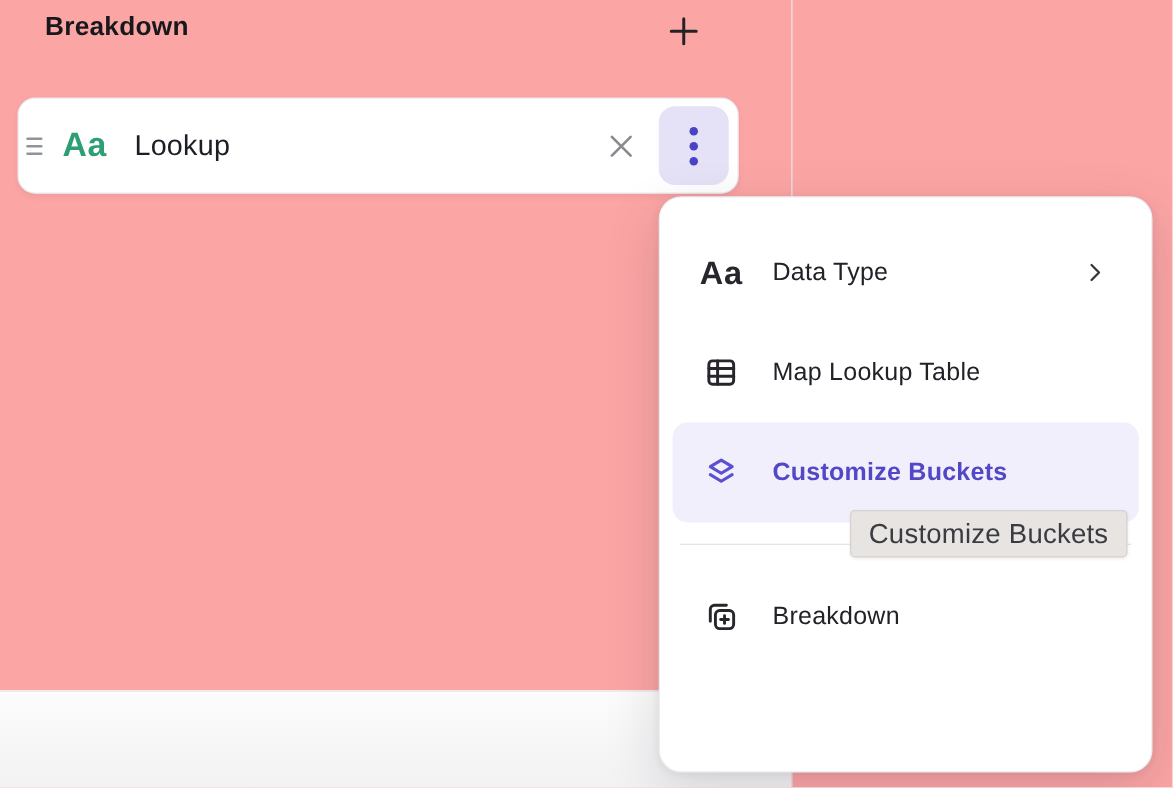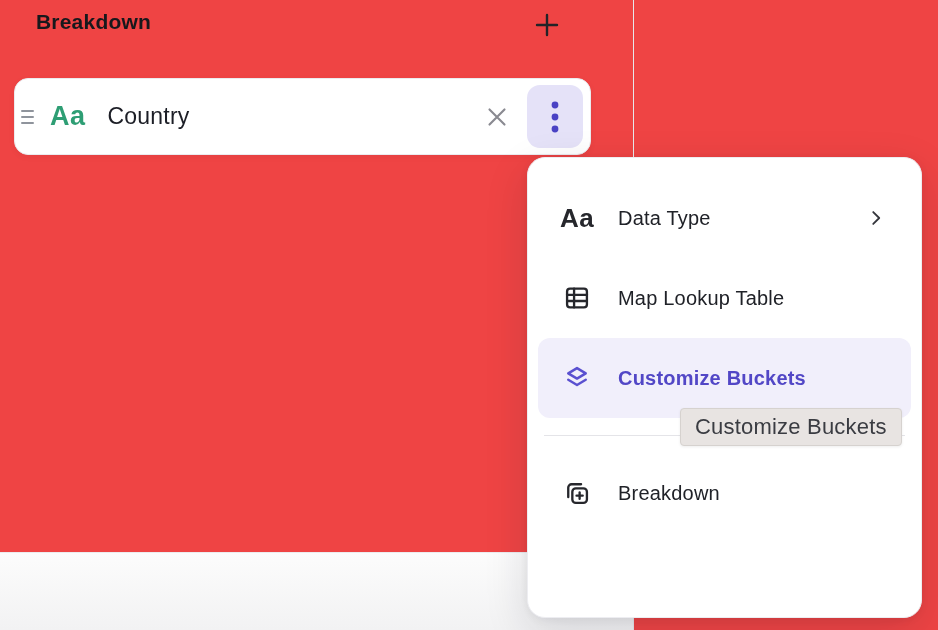--- a/index.html
+++ b/index.html
@@ -1,18 +1,18 @@
 <!DOCTYPE html>
 <html><head>
 <meta charset="utf-8">
 <style>
   * { margin:0; padding:0; box-sizing:border-box; }
   html,body { width:938px; height:630px; overflow:hidden; background:#ffffff;
               font-family:"Liberation Sans","DejaVu Sans",sans-serif; }
-  .page { position:relative; width:938px; height:630px; background:#ef4444;padding-left:40px; }
+  .page { position:relative; width:938px; height:630px; background:#fca5a5;padding-left:40px; }
 
   
   .v-divider { position:absolute; left:633px; top:0; width:1px; height:630px; background:#e8e8eb; }
   .left-footer { position:absolute; left:0; top:552px; width:633px; height:78px;
                  border-top:1px solid #ececef;
                  background:linear-gradient(180deg,#fcfcfc 0%,#f2f2f3 100%); }
 
   
   .panel-header { position:absolute; left:0; top:0; width:633px; height:56px; }
   .panel-title { position:absolute; left:36px; top:10px; font-size:21px; font-weight:700;
@@ -77,21 +77,21 @@
     </button>
   </div>
 
   <div class="chip">
     <div class="drag-handle">
       <span></span>
         <span></span>
         <span></span>
     </div>
     <span class="chip-type">Aa</span>
-    <span class="chip-name">Country</span>
+    <span class="chip-name">Lookup</span>
     <span class="chip-spacer"></span>
     <button class="chip-close">
       <span>
         <svg width="30" height="30" viewBox="0 0 24 24" fill="none" stroke="#8a8a91" stroke-width="1.7" stroke-linecap="round">
           <path d="M6 6 L18 18 M18 6 L6 18"></path>
         </svg>
       </span>
     </button>
     <button class="dots-btn">
       <span>

